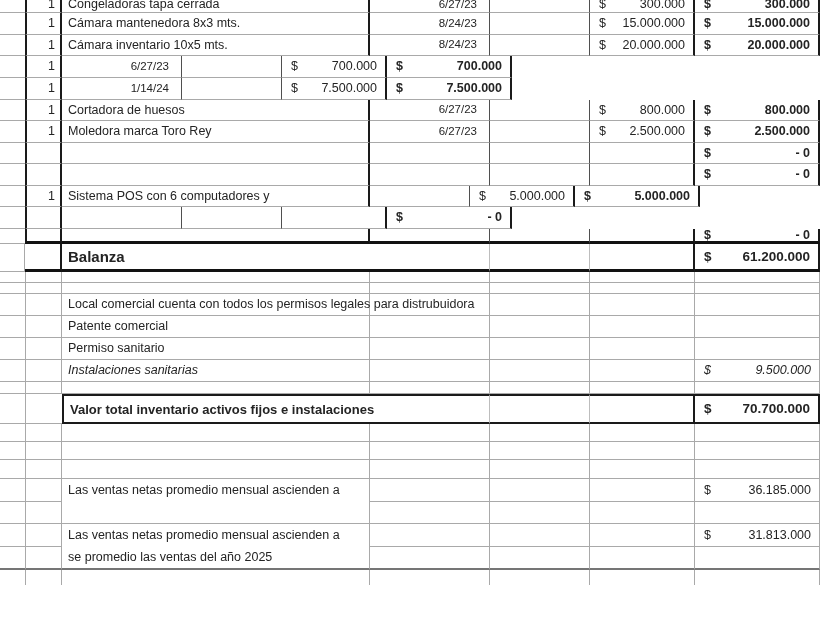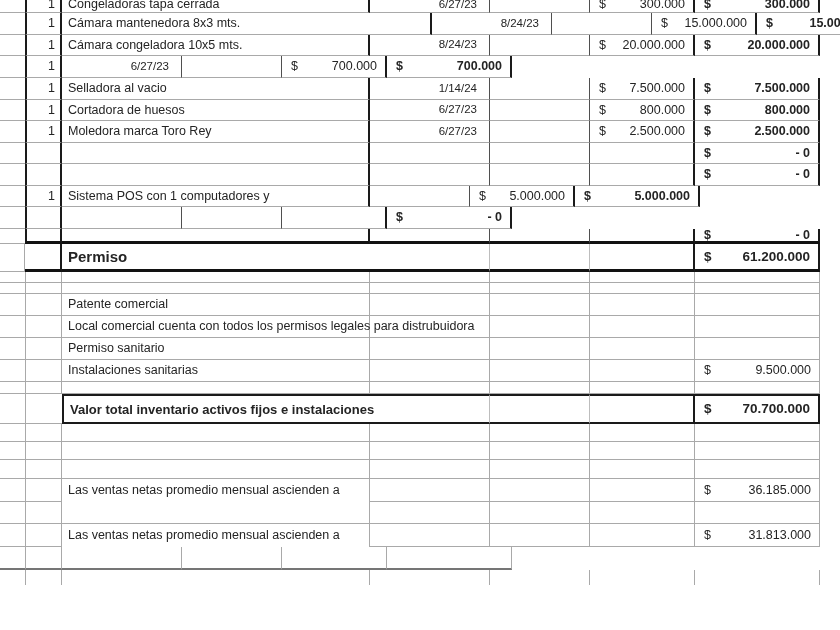--- a/index.html
+++ b/index.html
@@ -52,21 +52,21 @@
       <div class="cell money bold" style="width: 125px; border-right: 2px solid rgb(26, 26, 26); border-bottom: 1px solid rgb(169, 169, 169);">
         <span>$</span>
         <span>300.000</span>
       </div>
     </div>
     <div class="row" style="height: 22px;">
       <div class="cell" style="width: 25px; border-bottom: 1px solid rgb(169, 169, 169);"></div>
       <div class="cell qty" style="width: 37px; border-left: 2px solid rgb(26, 26, 26); border-right: 2px solid rgb(26, 26, 26); border-bottom: 1px solid rgb(169, 169, 169);">
         <span>1</span>
       </div>
-      <div class="cell desc" style="width: 370px; border-right: 2px solid rgb(26, 26, 26); border-bottom: 1px solid rgb(169, 169, 169); align-items: center;">
+      <div class="cell desc" style="width: 308px; border-right: 2px solid rgb(26, 26, 26); border-bottom: 1px solid rgb(169, 169, 169); align-items: center;">
         <span>Cámara mantenedora 8x3 mts.</span>
       </div>
       <div class="cell date" style="width: 120px; border-right: 1px solid rgb(79, 79, 79); border-bottom: 1px solid rgb(169, 169, 169);">
         <span>8/24/23</span>
       </div>
       <div class="cell" style="width: 100px; border-right: 1px solid rgb(79, 79, 79); border-bottom: 1px solid rgb(169, 169, 169);"></div>
       <div class="cell money " style="width: 105px; border-right: 2px solid rgb(26, 26, 26); border-bottom: 1px solid rgb(169, 169, 169);">
         <span>$</span>
         <span>15.000.000</span>
       </div>
@@ -74,21 +74,21 @@
         <span>$</span>
         <span>15.000.000</span>
       </div>
     </div>
     <div class="row" style="height: 21px;">
       <div class="cell" style="width: 25px; border-bottom: 1px solid rgb(169, 169, 169);"></div>
       <div class="cell qty" style="width: 37px; border-left: 2px solid rgb(26, 26, 26); border-right: 2px solid rgb(26, 26, 26); border-bottom: 1px solid rgb(169, 169, 169);">
         <span>1</span>
       </div>
       <div class="cell desc" style="width: 308px; border-right: 2px solid rgb(26, 26, 26); border-bottom: 1px solid rgb(169, 169, 169);">
-        <span>Cámara congeladora 10x5 mts.</span>
+        <span>Cámara inventario 10x5 mts.</span>
       </div>
       <div class="cell date" style="width: 120px; border-right: 1px solid rgb(79, 79, 79); border-bottom: 1px solid rgb(169, 169, 169);">
         <span>8/24/23</span>
       </div>
       <div class="cell" style="width: 100px; border-right: 1px solid rgb(79, 79, 79); border-bottom: 1px solid rgb(169, 169, 169);"></div>
       <div class="cell money " style="width: 105px; border-right: 2px solid rgb(26, 26, 26); border-bottom: 1px solid rgb(169, 169, 169);">
         <span>$</span>
         <span>20.000.000</span>
       </div>
       <div class="cell money bold" style="width: 125px; border-right: 2px solid rgb(26, 26, 26); border-bottom: 1px solid rgb(169, 169, 169);">
@@ -111,23 +111,20 @@
       </div>
       <div class="cell money bold" style="width: 125px; border-right: 2px solid rgb(26, 26, 26); border-bottom: 1px solid rgb(169, 169, 169);">
         <span>$</span>
         <span>700.000</span>
       </div>
     </div>
     <div class="row" style="height: 22px;">
       <div class="cell" style="width: 25px; border-bottom: 1px solid rgb(169, 169, 169);"></div>
       <div class="cell qty" style="width: 37px; border-left: 2px solid rgb(26, 26, 26); border-right: 2px solid rgb(26, 26, 26); border-bottom: 1px solid rgb(169, 169, 169);">
         <span>1</span>
-      </div>
-      <div class="cell desc" style="width: 308px; border-right: 2px solid rgb(26, 26, 26); border-bottom: 1px solid rgb(169, 169, 169);">
-        <span>Selladora al vacio</span>
       </div>
       <div class="cell date" style="width: 120px; border-right: 1px solid rgb(79, 79, 79); border-bottom: 1px solid rgb(169, 169, 169);">
         <span>1/14/24</span>
       </div>
       <div class="cell" style="width: 100px; border-right: 1px solid rgb(79, 79, 79); border-bottom: 1px solid rgb(169, 169, 169);"></div>
       <div class="cell money " style="width: 105px; border-right: 2px solid rgb(26, 26, 26); border-bottom: 1px solid rgb(169, 169, 169);">
         <span>$</span>
         <span>7.500.000</span>
       </div>
       <div class="cell money bold" style="width: 125px; border-right: 2px solid rgb(26, 26, 26); border-bottom: 1px solid rgb(169, 169, 169);">
@@ -200,21 +197,21 @@
         <span>$</span>
         <span>- 0</span>
       </div>
     </div>
     <div class="row" style="height: 21px;">
       <div class="cell" style="width: 25px; border-bottom: 1px solid rgb(169, 169, 169);"></div>
       <div class="cell qty" style="width: 37px; border-left: 2px solid rgb(26, 26, 26); border-right: 2px solid rgb(26, 26, 26); border-bottom: 1px solid rgb(169, 169, 169);">
         <span>1</span>
       </div>
       <div class="cell desc" style="width: 308px; border-right: 2px solid rgb(26, 26, 26); border-bottom: 1px solid rgb(169, 169, 169);">
-        <span>Sistema POS con 1 computadores y</span>
+        <span>Sistema POS con 6 computadores y</span>
       </div>
       <div class="cell" style="width: 100px; border-right: 1px solid rgb(79, 79, 79); border-bottom: 1px solid rgb(169, 169, 169);"></div>
       <div class="cell money " style="width: 105px; border-right: 2px solid rgb(26, 26, 26); border-bottom: 1px solid rgb(169, 169, 169);">
         <span>$</span>
         <span>5.000.000</span>
       </div>
       <div class="cell money bold" style="width: 125px; border-right: 2px solid rgb(26, 26, 26); border-bottom: 1px solid rgb(169, 169, 169);">
         <span>$</span>
         <span>5.000.000</span>
       </div>
@@ -239,21 +236,21 @@
       <div class="cell money " style="width: 105px; border-right: 2px solid rgb(26, 26, 26); border-bottom: 3px solid rgb(18, 18, 18);"></div>
       <div class="cell money bold" style="width: 125px; border-right: 2px solid rgb(26, 26, 26); border-bottom: 3px solid rgb(18, 18, 18);">
         <span>$</span>
         <span>- 0</span>
       </div>
     </div>
     <div class="row" style="height: 28px;">
       <div class="cell" style="width: 25px; border-right: 1px solid rgb(169, 169, 169); border-bottom: 1px solid rgb(169, 169, 169);"></div>
       <div class="cell qty" style="width: 37px; border-right: 2px solid rgb(26, 26, 26); border-bottom: 3px solid rgb(18, 18, 18);"></div>
       <div class="cell desc totales-label" style="width: 308px; border-bottom: 3px solid rgb(18, 18, 18);">
-        <span>Permiso</span>
+        <span>Balanza</span>
       </div>
       <div class="cell" style="width: 120px; border-right: 1px solid rgb(189, 189, 189); border-bottom: 3px solid rgb(18, 18, 18);"></div>
       <div class="cell" style="width: 100px; border-right: 1px solid rgb(189, 189, 189); border-bottom: 3px solid rgb(18, 18, 18);"></div>
       <div class="cell" style="width: 105px; border-right: 2px solid rgb(26, 26, 26); border-bottom: 3px solid rgb(18, 18, 18);"></div>
       <div class="cell money bold big-money" style="width: 125px; border-right: 2px solid rgb(26, 26, 26); border-bottom: 3px solid rgb(18, 18, 18);">
         <span>$</span>
         <span>61.200.000</span>
       </div>
     </div>
     <div class="row" style="height: 11px;">
@@ -271,50 +268,50 @@
       <div class="cell desc" style="width: 308px; border-right: 1px solid rgb(169, 169, 169); border-bottom: 1px solid rgb(169, 169, 169);"></div>
       <div class="cell date" style="width: 120px; border-right: 1px solid rgb(169, 169, 169); border-bottom: 1px solid rgb(169, 169, 169);"></div>
       <div class="cell" style="width: 100px; border-right: 1px solid rgb(169, 169, 169); border-bottom: 1px solid rgb(169, 169, 169);"></div>
       <div class="cell money " style="width: 105px; border-right: 1px solid rgb(169, 169, 169); border-bottom: 1px solid rgb(169, 169, 169);"></div>
       <div class="cell money " style="width: 125px; border-right: 1px solid rgb(169, 169, 169); border-bottom: 1px solid rgb(169, 169, 169);"></div>
     </div>
     <div class="row" style="height: 22px;">
       <div class="cell" style="width: 25px; border-bottom: 1px solid rgb(169, 169, 169);"></div>
       <div class="cell qty" style="width: 37px; border-left: 1px solid rgb(169, 169, 169); border-right: 1px solid rgb(169, 169, 169); border-bottom: 1px solid rgb(169, 169, 169);"></div>
       <div class="cell desc note-overflow" style="width: 308px; border-right: 1px solid rgb(169, 169, 169); border-bottom: 1px solid rgb(169, 169, 169);">
+        <span>Local comercial cuenta con todos los permisos legales para distrubuidora</span>
+      </div>
+      <div class="cell date" style="width: 120px; border-right: 1px solid rgb(169, 169, 169); border-bottom: 1px solid rgb(169, 169, 169);"></div>
+      <div class="cell" style="width: 100px; border-right: 1px solid rgb(169, 169, 169); border-bottom: 1px solid rgb(169, 169, 169);"></div>
+      <div class="cell money " style="width: 105px; border-right: 1px solid rgb(169, 169, 169); border-bottom: 1px solid rgb(169, 169, 169);"></div>
+      <div class="cell money " style="width: 125px; border-right: 1px solid rgb(169, 169, 169); border-bottom: 1px solid rgb(169, 169, 169);"></div>
+    </div>
+    <div class="row" style="height: 22px;">
+      <div class="cell" style="width: 25px; border-bottom: 1px solid rgb(169, 169, 169);"></div>
+      <div class="cell qty" style="width: 37px; border-left: 1px solid rgb(169, 169, 169); border-right: 1px solid rgb(169, 169, 169); border-bottom: 1px solid rgb(169, 169, 169);"></div>
+      <div class="cell desc note-overflow" style="width: 308px; border-right: 1px solid rgb(169, 169, 169); border-bottom: 1px solid rgb(169, 169, 169);">
         <span>Patente comercial</span>
-      </div>
-      <div class="cell date" style="width: 120px; border-right: 1px solid rgb(169, 169, 169); border-bottom: 1px solid rgb(169, 169, 169);"></div>
-      <div class="cell" style="width: 100px; border-right: 1px solid rgb(169, 169, 169); border-bottom: 1px solid rgb(169, 169, 169);"></div>
-      <div class="cell money " style="width: 105px; border-right: 1px solid rgb(169, 169, 169); border-bottom: 1px solid rgb(169, 169, 169);"></div>
-      <div class="cell money " style="width: 125px; border-right: 1px solid rgb(169, 169, 169); border-bottom: 1px solid rgb(169, 169, 169);"></div>
-    </div>
-    <div class="row" style="height: 22px;">
-      <div class="cell" style="width: 25px; border-bottom: 1px solid rgb(169, 169, 169);"></div>
-      <div class="cell qty" style="width: 37px; border-left: 1px solid rgb(169, 169, 169); border-right: 1px solid rgb(169, 169, 169); border-bottom: 1px solid rgb(169, 169, 169);"></div>
-      <div class="cell desc note-overflow" style="width: 308px; border-right: 1px solid rgb(169, 169, 169); border-bottom: 1px solid rgb(169, 169, 169);">
-        <span>Local comercial cuenta con todos los permisos legales para distrubuidora</span>
       </div>
       <div class="cell date" style="width: 120px; border-right: 1px solid rgb(169, 169, 169); border-bottom: 1px solid rgb(169, 169, 169);"></div>
       <div class="cell" style="width: 100px; border-right: 1px solid rgb(169, 169, 169); border-bottom: 1px solid rgb(169, 169, 169);"></div>
       <div class="cell money " style="width: 105px; border-right: 1px solid rgb(169, 169, 169); border-bottom: 1px solid rgb(169, 169, 169);"></div>
       <div class="cell money " style="width: 125px; border-right: 1px solid rgb(169, 169, 169); border-bottom: 1px solid rgb(169, 169, 169);"></div>
     </div>
     <div class="row" style="height: 22px;">
       <div class="cell" style="width: 25px; border-bottom: 1px solid rgb(169, 169, 169);"></div>
       <div class="cell qty" style="width: 37px; border-left: 1px solid rgb(169, 169, 169); border-right: 1px solid rgb(169, 169, 169); border-bottom: 1px solid rgb(169, 169, 169);"></div>
       <div class="cell desc note-overflow" style="width: 308px; border-right: 1px solid rgb(169, 169, 169); border-bottom: 1px solid rgb(169, 169, 169);">
         <span>Permiso sanitario</span>
       </div>
       <div class="cell date" style="width: 120px; border-right: 1px solid rgb(169, 169, 169); border-bottom: 1px solid rgb(169, 169, 169);"></div>
       <div class="cell" style="width: 100px; border-right: 1px solid rgb(169, 169, 169); border-bottom: 1px solid rgb(169, 169, 169);"></div>
       <div class="cell money " style="width: 105px; border-right: 1px solid rgb(169, 169, 169); border-bottom: 1px solid rgb(169, 169, 169);"></div>
       <div class="cell money " style="width: 125px; border-right: 1px solid rgb(169, 169, 169); border-bottom: 1px solid rgb(169, 169, 169);"></div>
     </div>
-    <div class="row" style="height: 22px;">
+    <div class="row" style="height: 22px; font-style: italic;">
       <div class="cell" style="width: 25px; border-bottom: 1px solid rgb(169, 169, 169);"></div>
       <div class="cell qty" style="width: 37px; border-left: 1px solid rgb(169, 169, 169); border-right: 1px solid rgb(169, 169, 169); border-bottom: 1px solid rgb(169, 169, 169);"></div>
       <div class="cell desc note-overflow" style="width: 308px; border-right: 1px solid rgb(169, 169, 169); border-bottom: 1px solid rgb(169, 169, 169);">
         <span>Instalaciones sanitarias</span>
       </div>
       <div class="cell date" style="width: 120px; border-right: 1px solid rgb(169, 169, 169); border-bottom: 1px solid rgb(169, 169, 169);"></div>
       <div class="cell" style="width: 100px; border-right: 1px solid rgb(169, 169, 169); border-bottom: 1px solid rgb(169, 169, 169);"></div>
       <div class="cell money " style="width: 105px; border-right: 1px solid rgb(169, 169, 169); border-bottom: 1px solid rgb(169, 169, 169);"></div>
       <div class="cell money " style="width: 125px; border-right: 1px solid rgb(169, 169, 169); border-bottom: 1px solid rgb(169, 169, 169);">
         <span>$</span>
@@ -403,20 +400,23 @@
       <div class="cell" style="width: 100px; border-right: 1px solid rgb(169, 169, 169); border-bottom: 1px solid rgb(169, 169, 169);"></div>
       <div class="cell money " style="width: 105px; border-right: 1px solid rgb(169, 169, 169); border-bottom: 1px solid rgb(169, 169, 169);"></div>
       <div class="cell money " style="width: 125px; border-right: 1px solid rgb(169, 169, 169); border-bottom: 1px solid rgb(169, 169, 169);">
         <span>$</span>
         <span>31.813.000</span>
       </div>
     </div>
     <div class="row" style="height: 23px;">
       <div class="cell" style="width: 25px; border-bottom: 2px solid rgb(117, 117, 117);"></div>
       <div class="cell qty" style="width: 37px; border-left: 1px solid rgb(169, 169, 169); border-right: 1px solid rgb(169, 169, 169); border-bottom: 2px solid rgb(117, 117, 117);"></div>
+      <div class="cell desc note-overflow" style="width: 308px; border-right: 1px solid rgb(169, 169, 169); border-bottom: 2px solid rgb(117, 117, 117);">
+        <span>se promedio las ventas del año 2025</span>
+      </div>
       <div class="cell date" style="width: 120px; border-right: 1px solid rgb(169, 169, 169); border-bottom: 2px solid rgb(117, 117, 117);"></div>
       <div class="cell" style="width: 100px; border-right: 1px solid rgb(169, 169, 169); border-bottom: 2px solid rgb(117, 117, 117);"></div>
       <div class="cell money " style="width: 105px; border-right: 1px solid rgb(169, 169, 169); border-bottom: 2px solid rgb(117, 117, 117);"></div>
       <div class="cell money " style="width: 125px; border-right: 1px solid rgb(169, 169, 169); border-bottom: 2px solid rgb(117, 117, 117);"></div>
     </div>
     <div class="row" style="height: 15px;">
       <div class="cell" style="width: 25px;"></div>
       <div class="cell qty" style="width: 37px; border-left: 1px solid rgb(169, 169, 169); border-right: 1px solid rgb(169, 169, 169);"></div>
       <div class="cell desc" style="width: 308px; border-right: 1px solid rgb(169, 169, 169);"></div>
       <div class="cell" style="width: 120px; border-right: 1px solid rgb(169, 169, 169);"></div>

